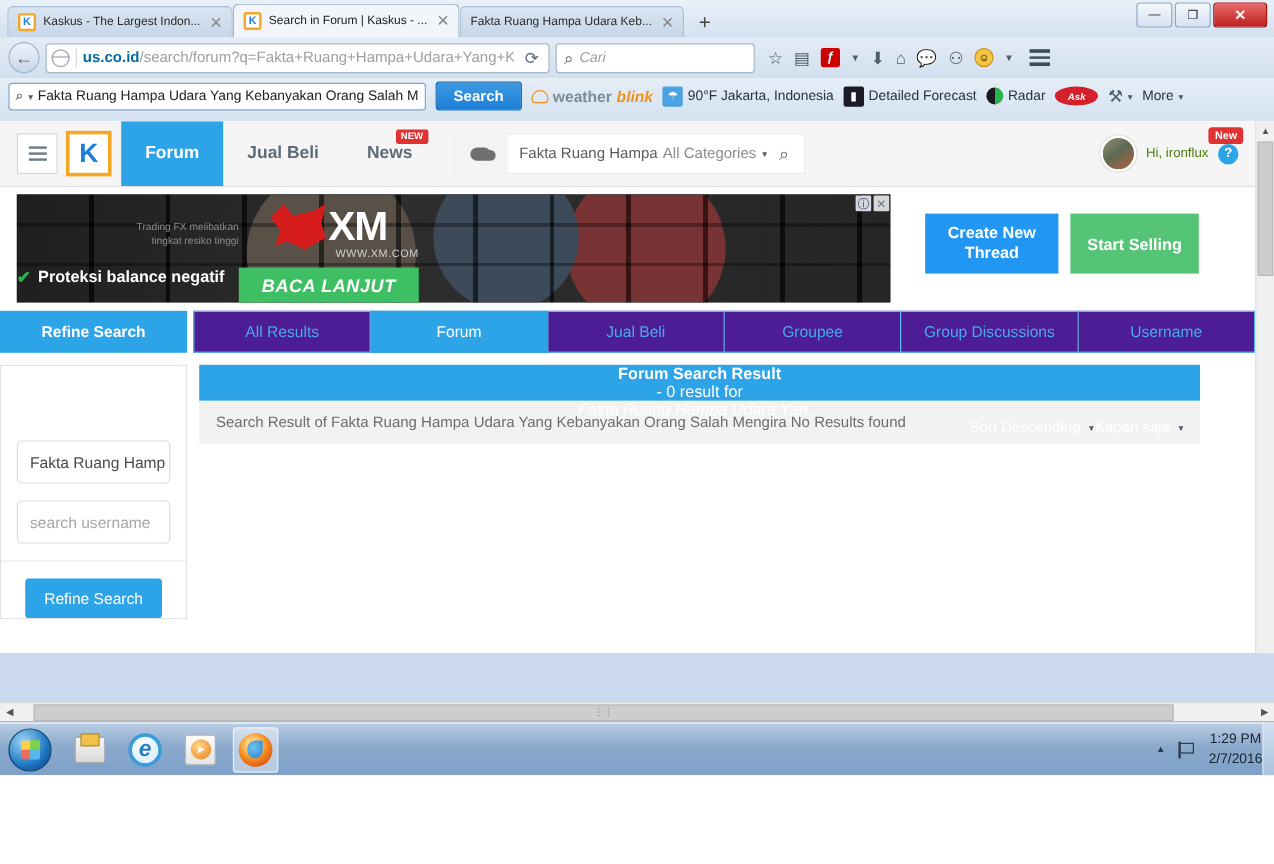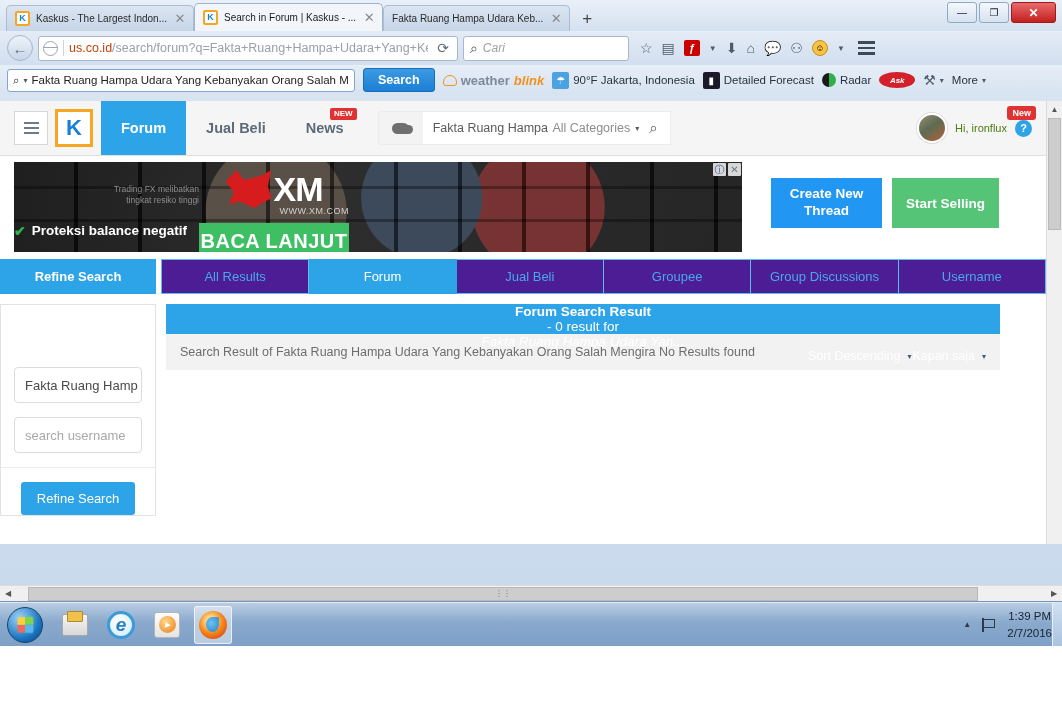--- a/index.html
+++ b/index.html
@@ -144,21 +144,21 @@
   .globe::before {
     content:""; position:absolute; left:-1.5px; top:5px;
     width: 15px; height: 1.5px; background: #9aa6b2;
   }
   .urlsep { width:1px; height:16px; background:#ccd5de; flex:none; }
   .urltext {
     font-size: 12.5px; color: #9aa0a6;
     white-space: nowrap; overflow: hidden;
     flex: 1;
   }
-  .urltext b { color: #c2410c; font-weight: normal; }
+  .urltext b { color: #0369a1; font-weight: bold; }
   .reload { color:#5d6b7c; font-size:14px; padding:0 4px; flex:none; }
   .searchbar {
     width: 166px; height: 25px;
     background: #fff;
     border: 1px solid #a7b8cb;
     border-radius: 3px;
     display: flex; align-items: center;
     padding: 0 6px; gap: 5px;
   }
   .searchbar .ph { font-size: 12px; color: #a0a0a0; font-style: italic; }
@@ -356,22 +356,22 @@
   }
   .xm-logo { display:flex; align-items:center; justify-content:center; gap:2px; }
   .xm-bull {
     width: 46px; height: 38px; background: #d61c1c;
     clip-path: polygon(0 30%, 24% 0, 40% 26%, 76% 16%, 100% 0, 92% 42%, 100% 74%, 62% 100%, 30% 82%, 8% 92%, 18% 58%);
   }
   .xm-xm { color:#fff; font-size: 34px; font-weight: bold; line-height: 1; letter-spacing:-1px;}
   .xm-url { color:#cfcfcf; font-size: 9px; text-align: right; letter-spacing: .5px; margin-top: -2px; }
   .xm-cta {
     margin-top: 7px; background: #3fbf64; color: #fff;
-    font-size: 20px; font-weight: bold; letter-spacing: .5px;
-    text-align: center; padding: 7px 0;
+    font-size: 15px; font-weight: bold; letter-spacing: .5px;
+    text-align: center; padding: 7px 0; font-style: italic;
   }
   .ad-corner {
     position: absolute; top: 1px; right: 1px; display: flex; gap: 2px; z-index: 5;
   }
   .ad-i, .ad-x {
     width: 13px; height: 13px;
     background: rgba(255,255,255,.82);
     display:flex; align-items:center; justify-content:center;
     font-size: 10px; color:#2a4a8a; border-radius: 1px;
   }
@@ -841,20 +841,20 @@
         </span>
     </div>
     <div class="tbicon active">
       <span class="ico-ff"></span>
     </div>
   </div>
   <div class="tray">
     <span class="tray-arrow">▲</span>
     <span class="tray-flag"></span>
     <div class="clock">
-      <div>1:39 PM</div>
+      <div>1:29 PM</div>
       <div>2/7/2016</div>
     </div>
   </div>
   <div class="tb-showdesktop"></div>
 </div>
 
 <div class="desktop"></div>
 
 </body></html>

